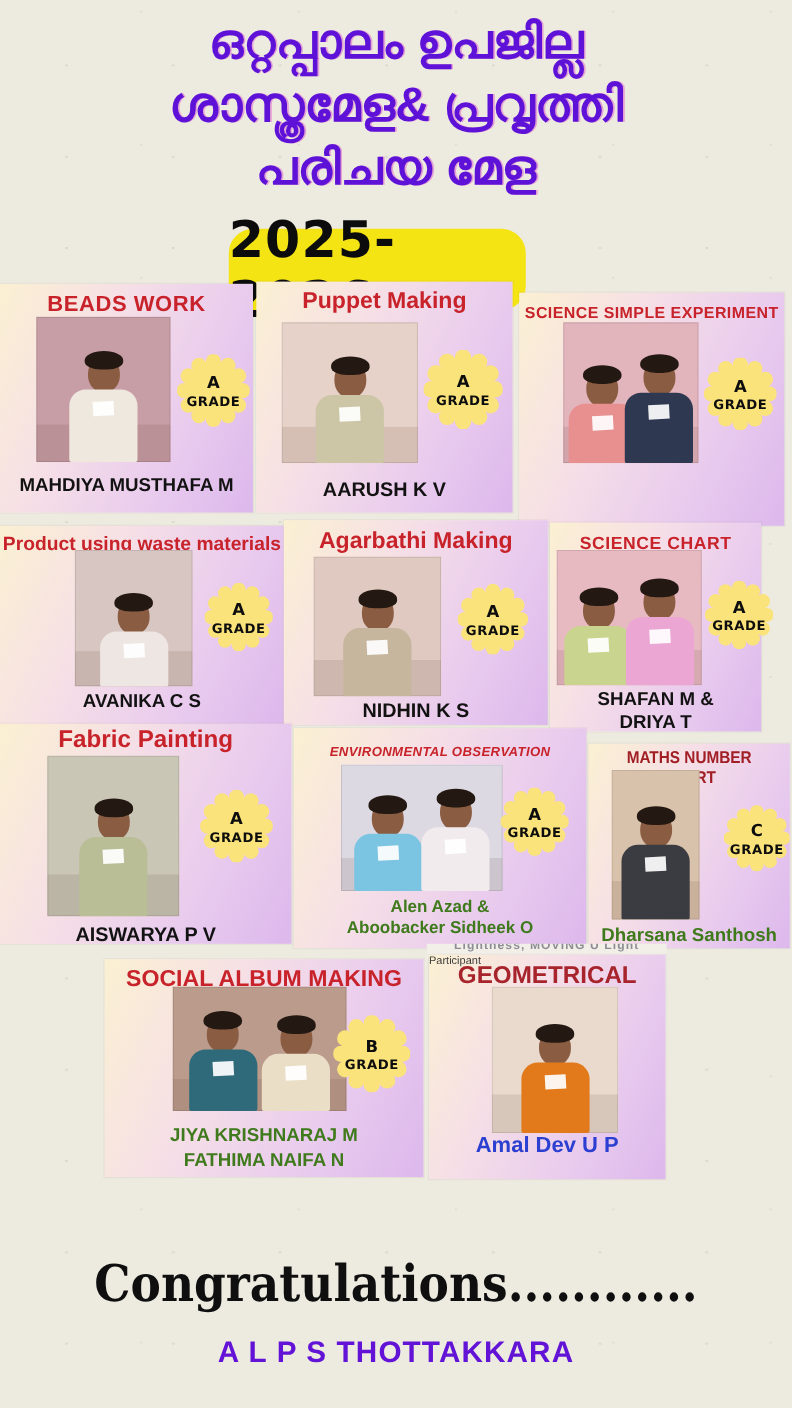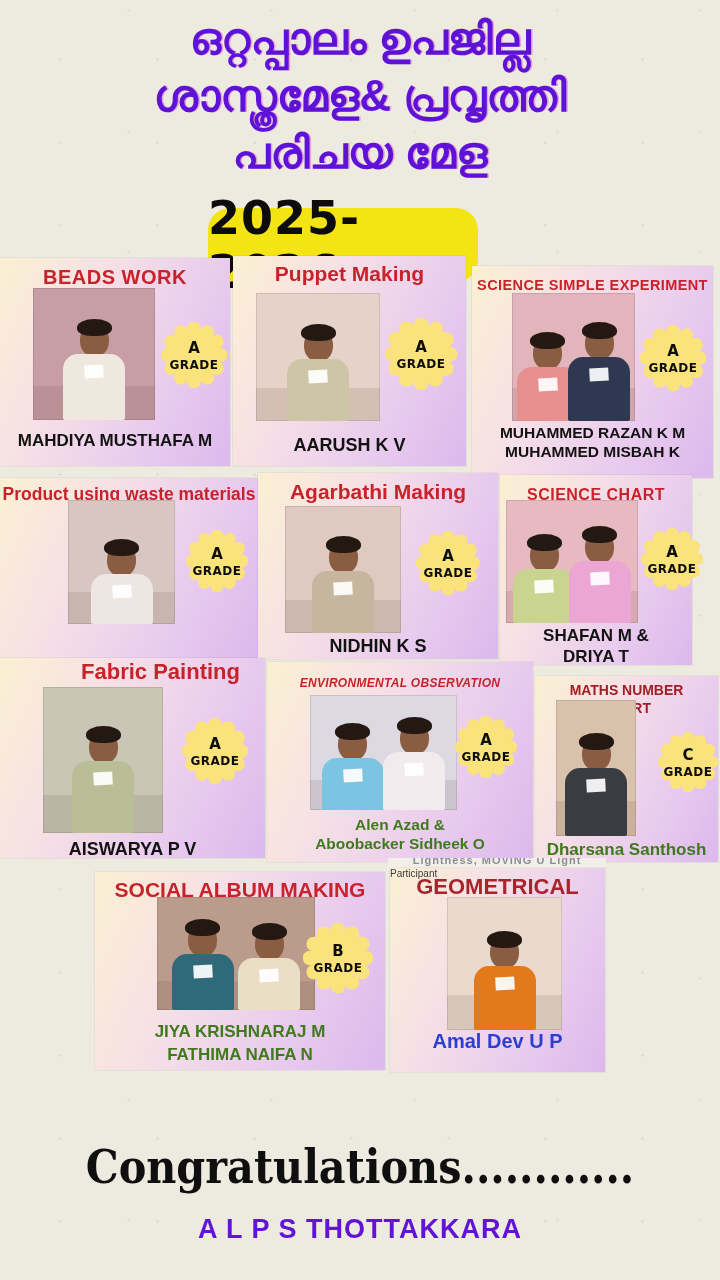--- a/index.html
+++ b/index.html
@@ -81,21 +81,21 @@
   .c5 .event-title{top:7px;font-size:21px;}
   .c5 .photo{left:27px;top:33px;width:116px;height:127px;}
   .c5 .badge{left:158px;top:58px;width:64px;height:64px;}
   .c5 .names{top:163px;font-size:18px;}
   .c6{left:500px;top:475px;width:192px;height:190px;}
   .c6 .event-title{top:11px;font-size:16px;letter-spacing:.5px;}
   .c6 .photo{left:6px;top:25px;width:132px;height:123px;}
   .c6 .badge{left:141px;top:53px;width:62px;height:62px;}
   .c6 .names{top:150px;font-size:17px;}
   .c7{left:0;top:658px;width:265px;height:200px;}
-  .c7 .event-title{top:1px;font-size:22px;padding-left:28px;}
+  .c7 .event-title{top:1px;font-size:22px;}
   .c7 .photo{left:43px;top:29px;width:120px;height:146px;}
   .c7 .badge{left:182px;top:60px;width:66px;height:66px;}
   .c7 .names{top:181px;font-size:18px;}
   .c8{left:267px;top:662px;width:266px;height:200px;}
   .c8 .event-title{top:14px;font-size:12px;letter-spacing:.3px;font-style:italic;}
   .c8 .photo{left:43px;top:33px;width:147px;height:115px;}
   .c8 .badge{left:188px;top:54px;width:62px;height:62px;}
   .c8 .names{top:153px;font-size:15.5px;line-height:19px;}
   .c9{left:535px;top:676px;width:183px;height:186px;}
   .c9 .event-title{top:5px;font-size:15.5px;color:#A01E24;transform:scaleX(.9);letter-spacing:0;}
@@ -203,43 +203,42 @@
     </div>
     <div class="badge">
       <svg viewBox="0 0 100 100">
           <use href="#scallop"></use>
         </svg>
       <div class="badge-txt">
           <span class="g-letter">A</span>
           <span class="g-word">GRADE</span>
         </div>
     </div>
-    <div class="names">
-      <div class="n1">MUHAMMED RAZAN K M</div>
-        <div class="n2">MUHAMMED MISBAH K</div>
-    </div>
   </div>
 
   <div class="card c4">
     <div class="event-title">Product using waste materials</div>
     <div class="photo" style="--wall:#d8c6c2">
       <span class="person" style="--shirt:#eee6e2;--ph:50px">
           <span class="head"></span>
           <span class="body"></span>
         </span>
     </div>
     <div class="badge">
       <svg viewBox="0 0 100 100">
           <use href="#scallop"></use>
         </svg>
       <div class="badge-txt">
           <span class="g-letter">A</span>
           <span class="g-word">GRADE</span>
         </div>
     </div>
+    <div class="names">
+        <div class="n1">AVANIKA C S</div>
+      </div>
   </div>
 
   <div class="card c5">
     <div class="event-title">Agarbathi Making</div>
     <div class="photo" style="--wall:#dfc9c0">
       <span class="person" style="--shirt:#c6b69e;--ph:62px">
           <span class="head"></span>
           <span class="body"></span>
         </span>
     </div>

